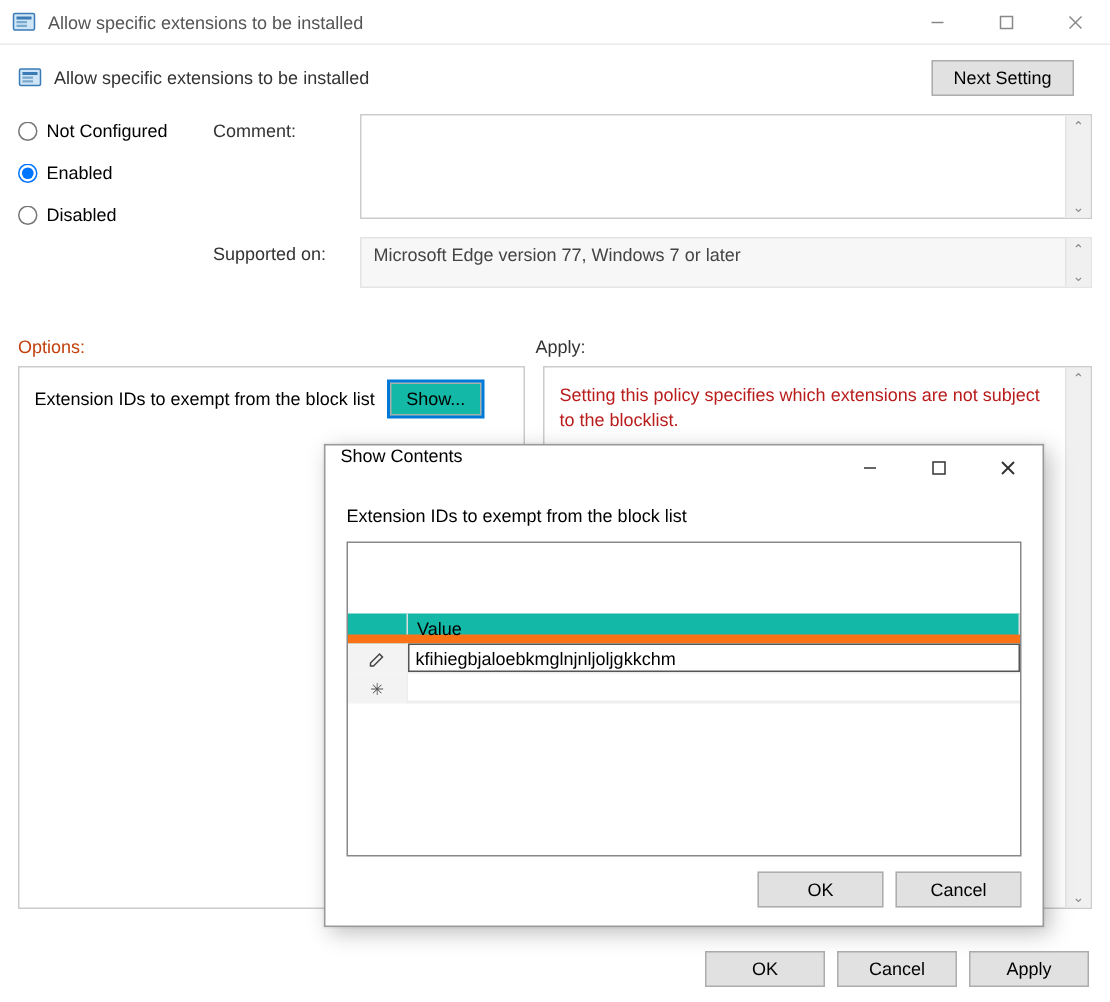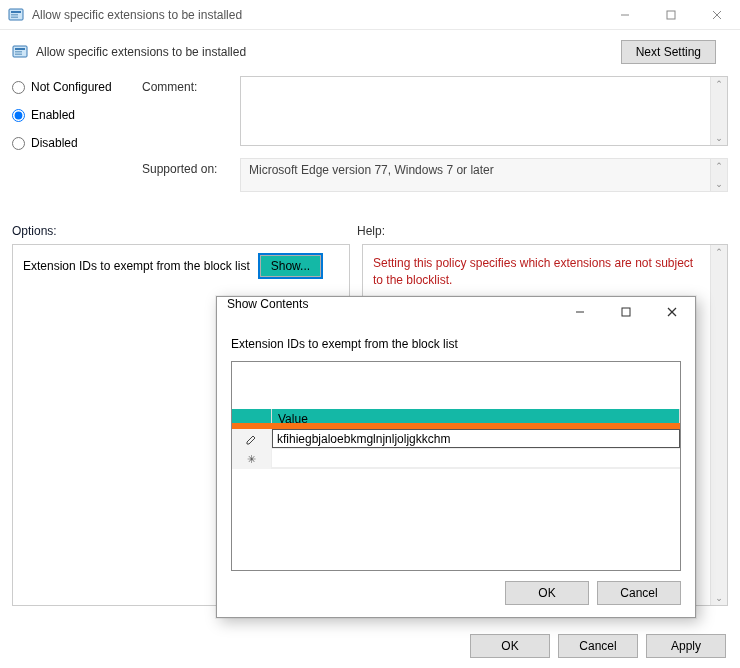--- a/index.html
+++ b/index.html
@@ -103,21 +103,21 @@
     display:flex; flex-direction:column; justify-content:space-between;
     align-items:center;
     border-left:1px solid #e3e3e3;
   }
   .scroll-stub span { font-size:9px; color:#888; line-height:14px;}
 
   .lower-headings {
     display:flex;
     padding: 20px 12px 6px 12px;
   }
-  .lower-headings .opt-h { width: 345px; color:#0f172a; }
+  .lower-headings .opt-h { width: 345px; color:#c2410c; }
   .lower-headings .help-h { color:#333; }
 
   .lower-area {
     display:flex;
     padding: 0 12px;
     gap: 12px;
   }
   .options-panel, .help-panel {
     border: 1px solid #ccc;
     height: 362px;
@@ -308,21 +308,21 @@
               <span>⌃</span>
               <span>⌄</span>
             </div>
         </div>
       </div>
     </div>
   </div>
 
   <div class="lower-headings">
     <div class="opt-h">Options:</div>
-    <div class="help-h">Help:</div>
+    <div class="help-h">Apply:</div>
   </div>
 
   <div class="lower-area">
     <div class="options-panel">
       <div class="options-inner">
         <span>Extension IDs to exempt from the block list</span>
         <button class="show-btn">Show...</button>
       </div>
     </div>
     <div class="help-panel">

